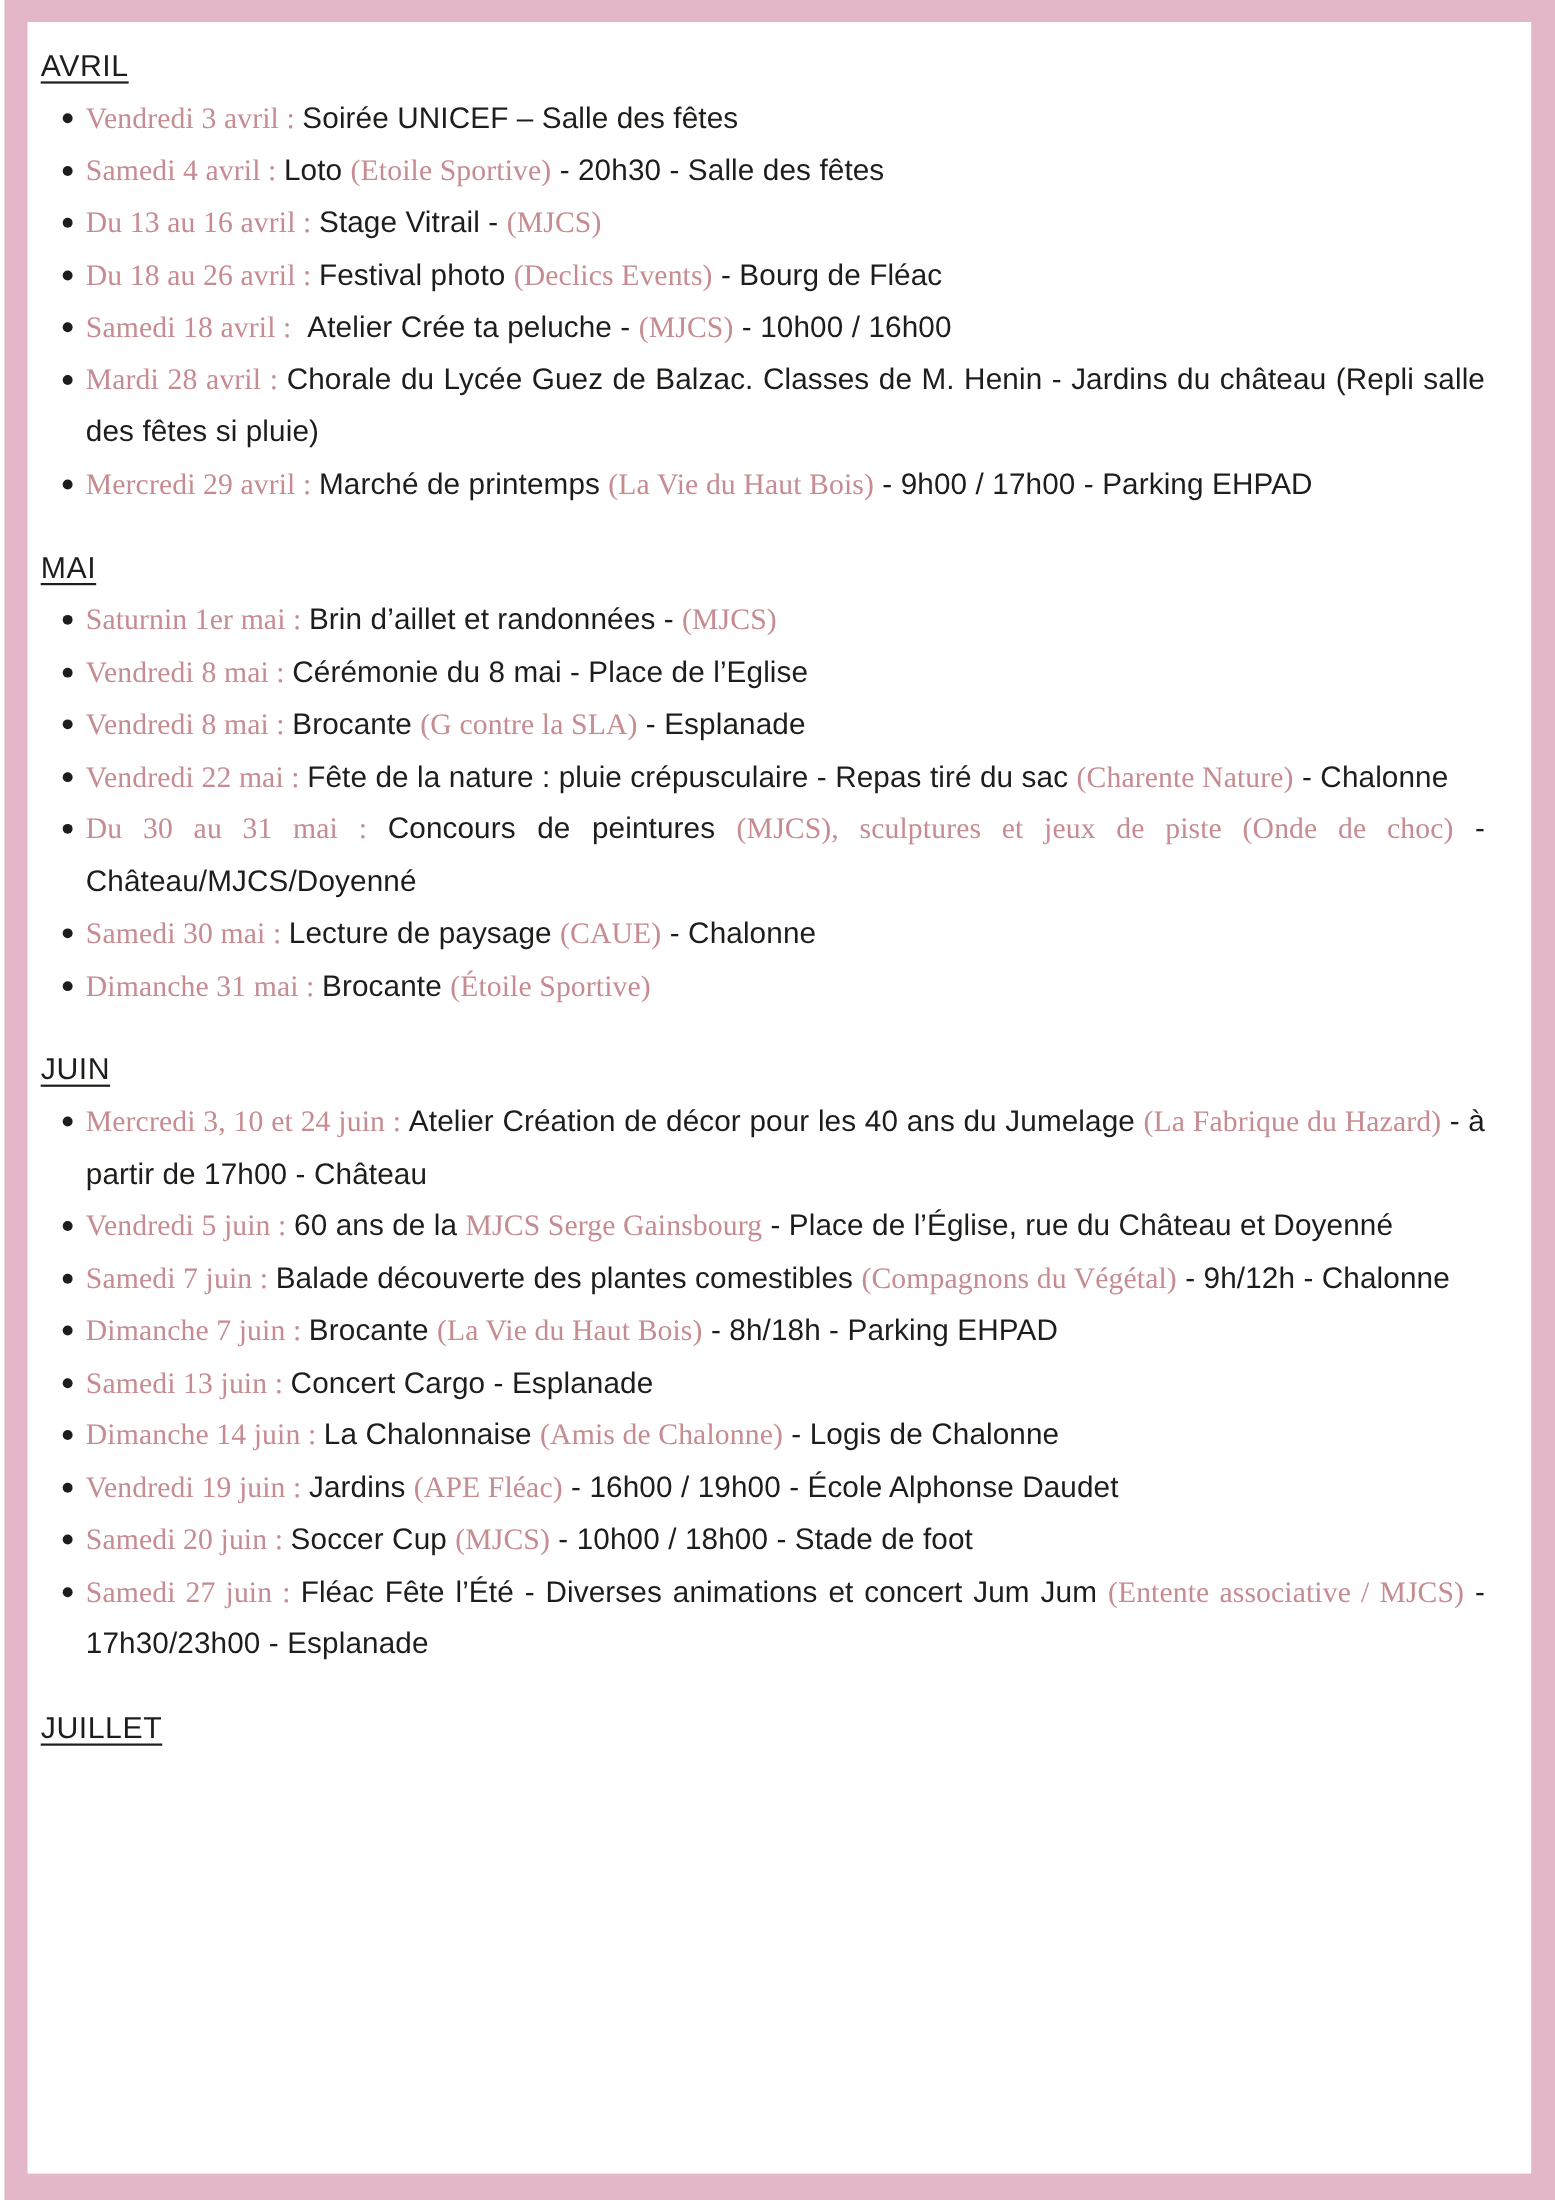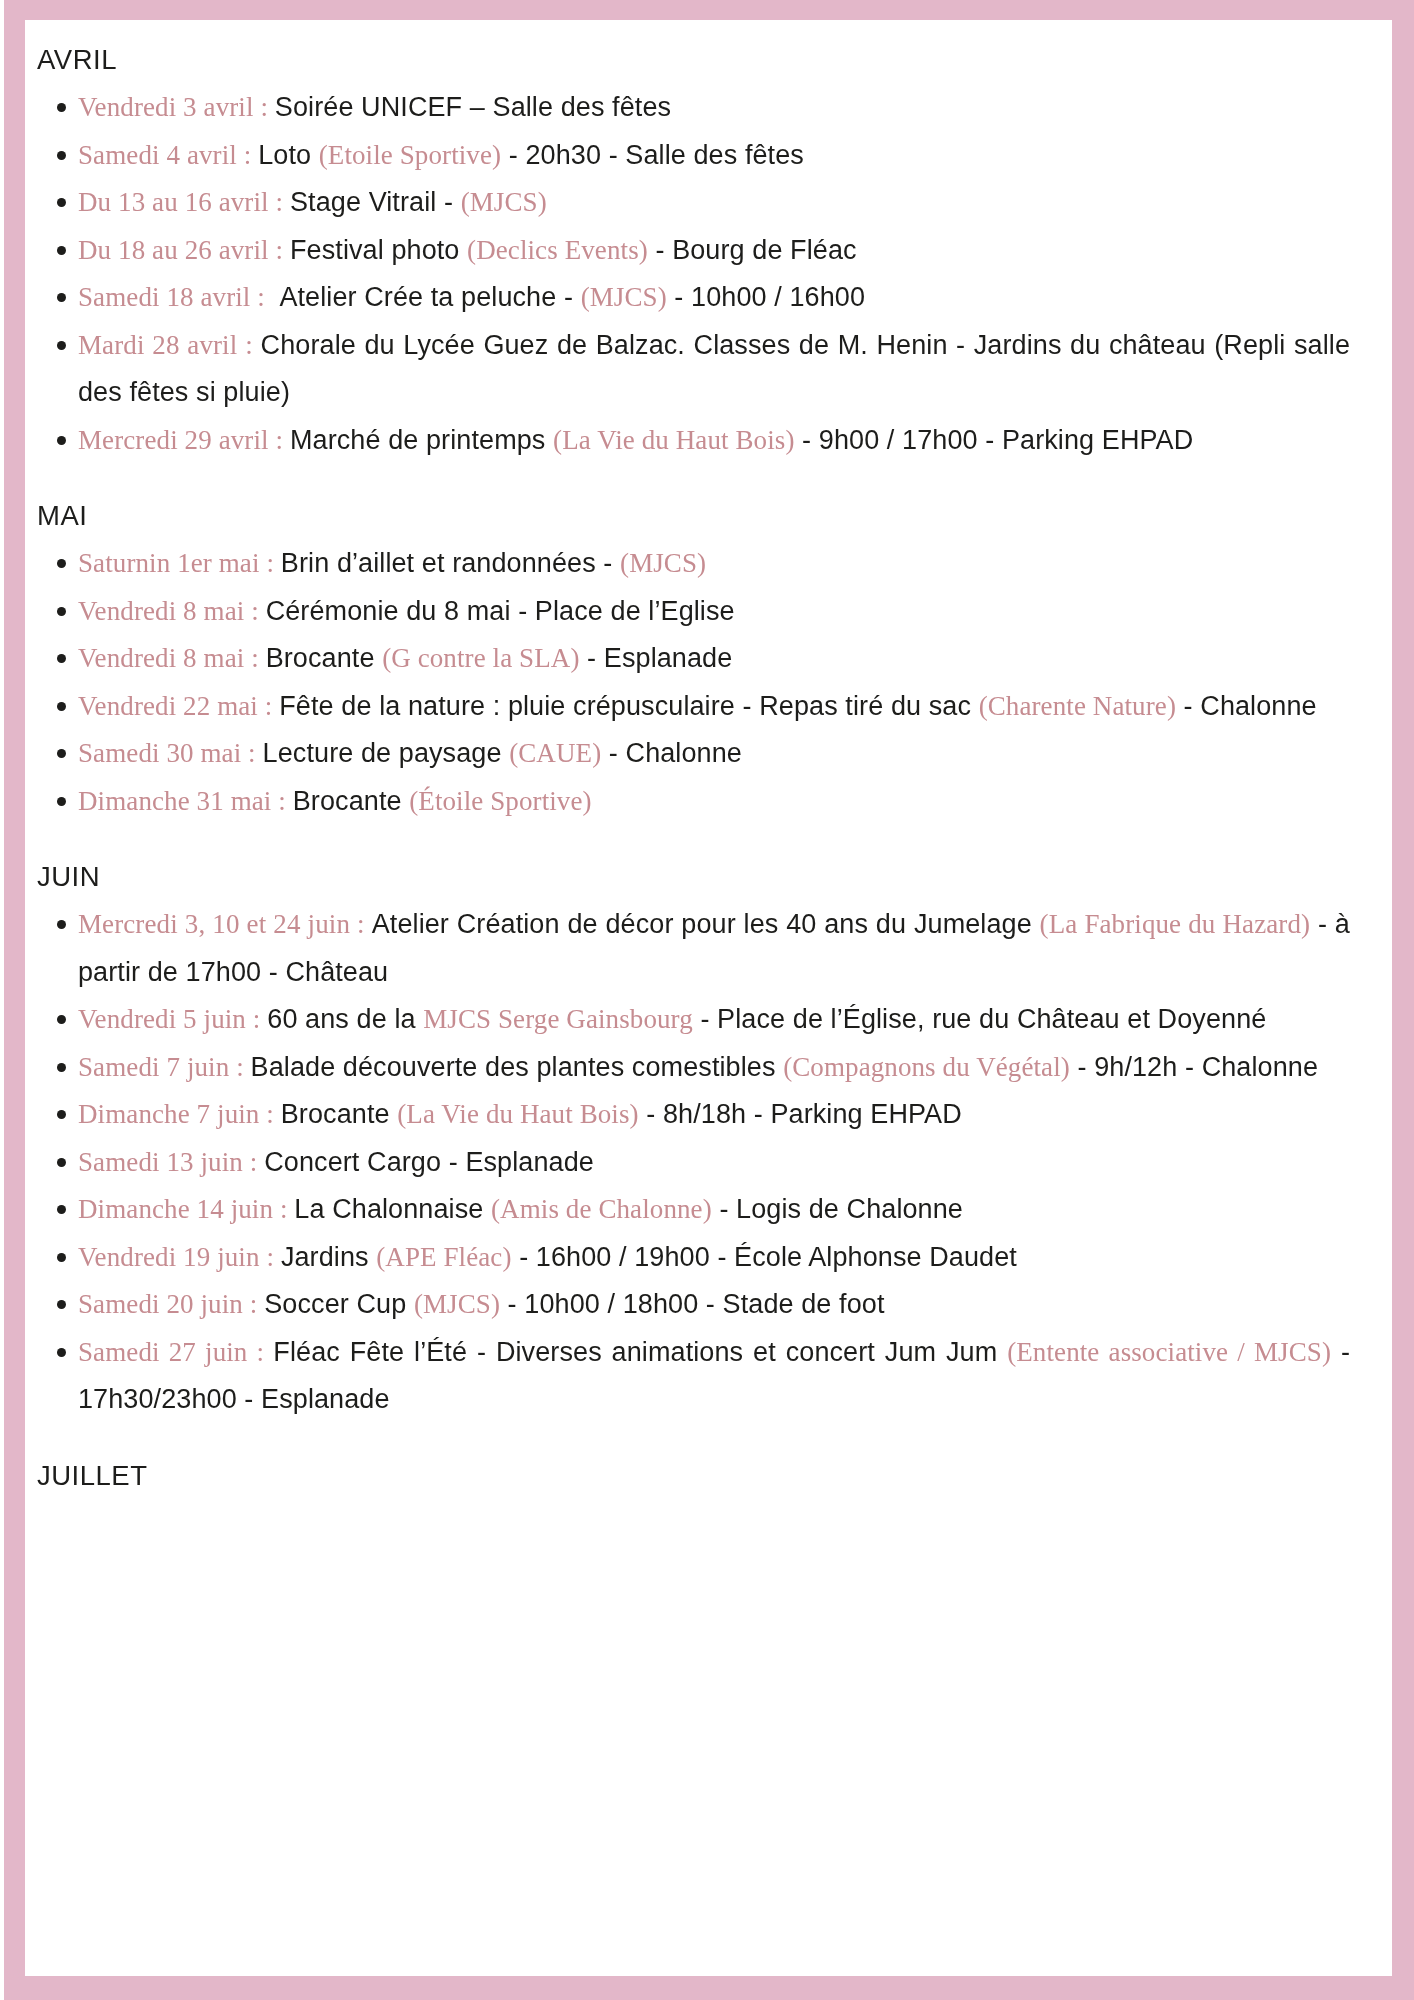--- a/index.html
+++ b/index.html
@@ -29,20 +29,21 @@
   h2.section-title{
     font-size:27.5px;
     font-weight:400;
     color:var(--ink);
     margin:28px 0 1px 0;
     line-height:47px;
     letter-spacing:.5px;
   }
   h2.section-title:first-child{margin-top:0;}
   h2.section-title .u{
+    text-decoration:underline;
     text-decoration-thickness:2px;
     text-underline-offset:5px;
   }
   ul.event-list{
     list-style:none;
     margin:0;
     padding:0 0 0 41px;
   }
   li.event-item{
     position:relative;
@@ -77,20 +78,21 @@
         <li class="event-item"><span class="bullet"></span><span class="seg-date">Samedi 18 avril : </span><span class="seg-event">&nbsp;Atelier Crée ta peluche - </span><span class="seg-org">(MJCS)</span><span class="seg-event"> - 10h00 / 16h00</span></li>
         <li class="event-item"><span class="bullet"></span><span class="seg-date">Mardi 28 avril : </span><span class="seg-event">Chorale du Lycée Guez de Balzac. Classes de M. Henin - Jardins du château (Repli salle des fêtes si pluie)</span></li>
         <li class="event-item"><span class="bullet"></span><span class="seg-date">Mercredi 29 avril : </span><span class="seg-event">Marché de printemps </span><span class="seg-org">(La Vie du Haut Bois)</span><span class="seg-event"> - 9h00 / 17h00 - Parking EHPAD</span></li>
       </ul>
       <h2 class="section-title"><span class="u">MAI</span></h2>
       <ul class="event-list">
         <li class="event-item"><span class="bullet"></span><span class="seg-date">Saturnin 1er mai : </span><span class="seg-event">Brin d’aillet et randonnées - </span><span class="seg-org">(MJCS)</span></li>
         <li class="event-item"><span class="bullet"></span><span class="seg-date">Vendredi 8 mai : </span><span class="seg-event">Cérémonie du 8 mai - Place de l’Eglise</span></li>
         <li class="event-item"><span class="bullet"></span><span class="seg-date">Vendredi 8 mai : </span><span class="seg-event">Brocante </span><span class="seg-org">(G contre la SLA)</span><span class="seg-event"> - Esplanade</span></li>
         <li class="event-item"><span class="bullet"></span><span class="seg-date">Vendredi 22 mai : </span><span class="seg-event">Fête de la nature : pluie crépusculaire - Repas tiré du sac </span><span class="seg-org">(Charente Nature)</span><span class="seg-event"> - Chalonne</span></li>
+        <li class="event-item"><span class="bullet"></span><span class="seg-date">Du 30 au 31 mai : </span><span class="seg-event">Concours de peintures </span><span class="seg-org">(MJCS), sculptures et jeux de piste (Onde de choc)</span><span class="seg-event"> - Château/MJCS/Doyenné</span></li>
         <li class="event-item"><span class="bullet"></span><span class="seg-date">Samedi 30 mai : </span><span class="seg-event">Lecture de paysage </span><span class="seg-org">(CAUE)</span><span class="seg-event"> - Chalonne</span></li>
         <li class="event-item"><span class="bullet"></span><span class="seg-date">Dimanche 31 mai : </span><span class="seg-event">Brocante </span><span class="seg-org">(Étoile Sportive)</span></li>
       </ul>
       <h2 class="section-title"><span class="u">JUIN</span></h2>
       <ul class="event-list">
         <li class="event-item"><span class="bullet"></span><span class="seg-date">Mercredi 3, 10 et 24 juin : </span><span class="seg-event">Atelier Création de décor pour les 40 ans du Jumelage </span><span class="seg-org">(La Fabrique du Hazard)</span><span class="seg-event"> - à partir de 17h00 - Château</span></li>
         <li class="event-item"><span class="bullet"></span><span class="seg-date">Vendredi 5 juin : </span><span class="seg-event">60 ans de la </span><span class="seg-org">MJCS Serge Gainsbourg</span><span class="seg-event"> - Place de l’Église, rue du Château et Doyenné</span></li>
         <li class="event-item"><span class="bullet"></span><span class="seg-date">Samedi 7 juin : </span><span class="seg-event">Balade découverte des plantes comestibles </span><span class="seg-org">(Compagnons du Végétal)</span><span class="seg-event"> - 9h/12h - Chalonne</span></li>
         <li class="event-item"><span class="bullet"></span><span class="seg-date">Dimanche 7 juin : </span><span class="seg-event">Brocante </span><span class="seg-org">(La Vie du Haut Bois)</span><span class="seg-event"> - 8h/18h - Parking EHPAD</span></li>
         <li class="event-item"><span class="bullet"></span><span class="seg-date">Samedi 13 juin : </span><span class="seg-event">Concert Cargo - Esplanade</span></li>

